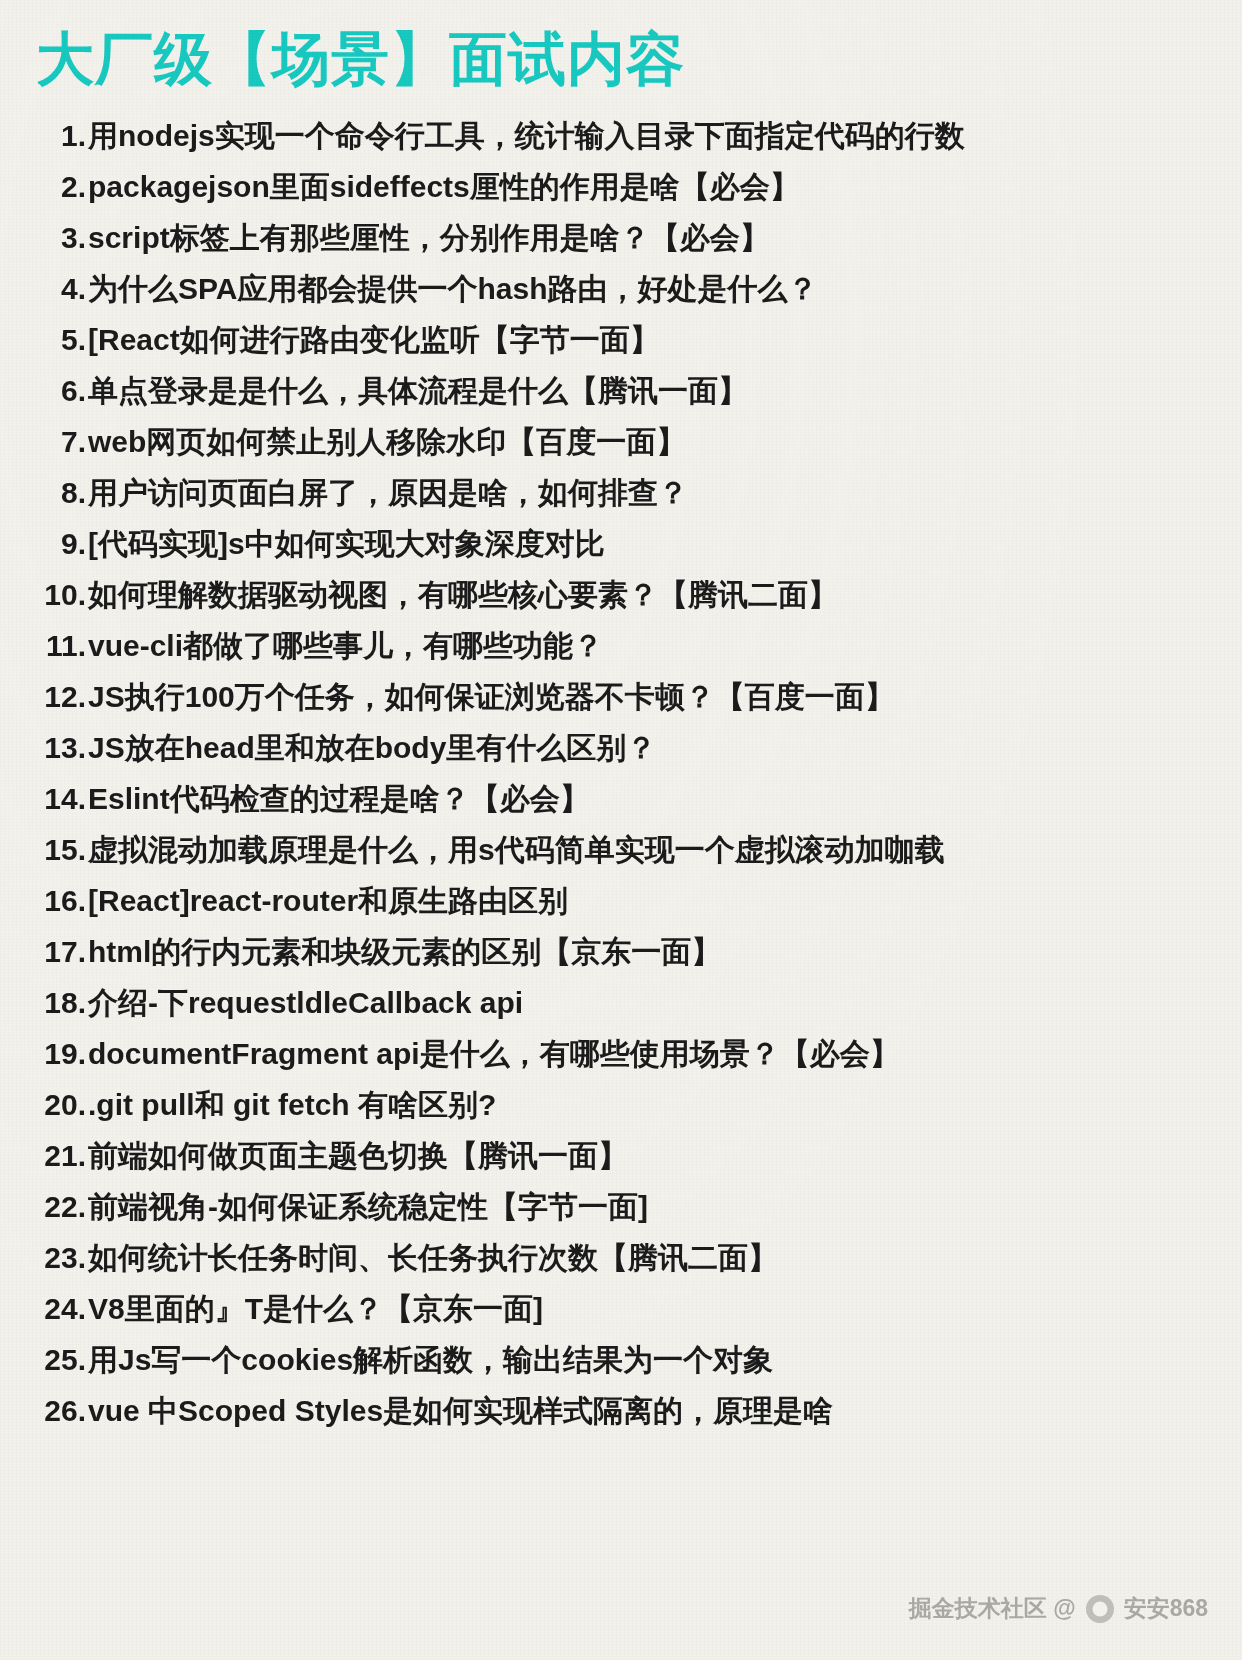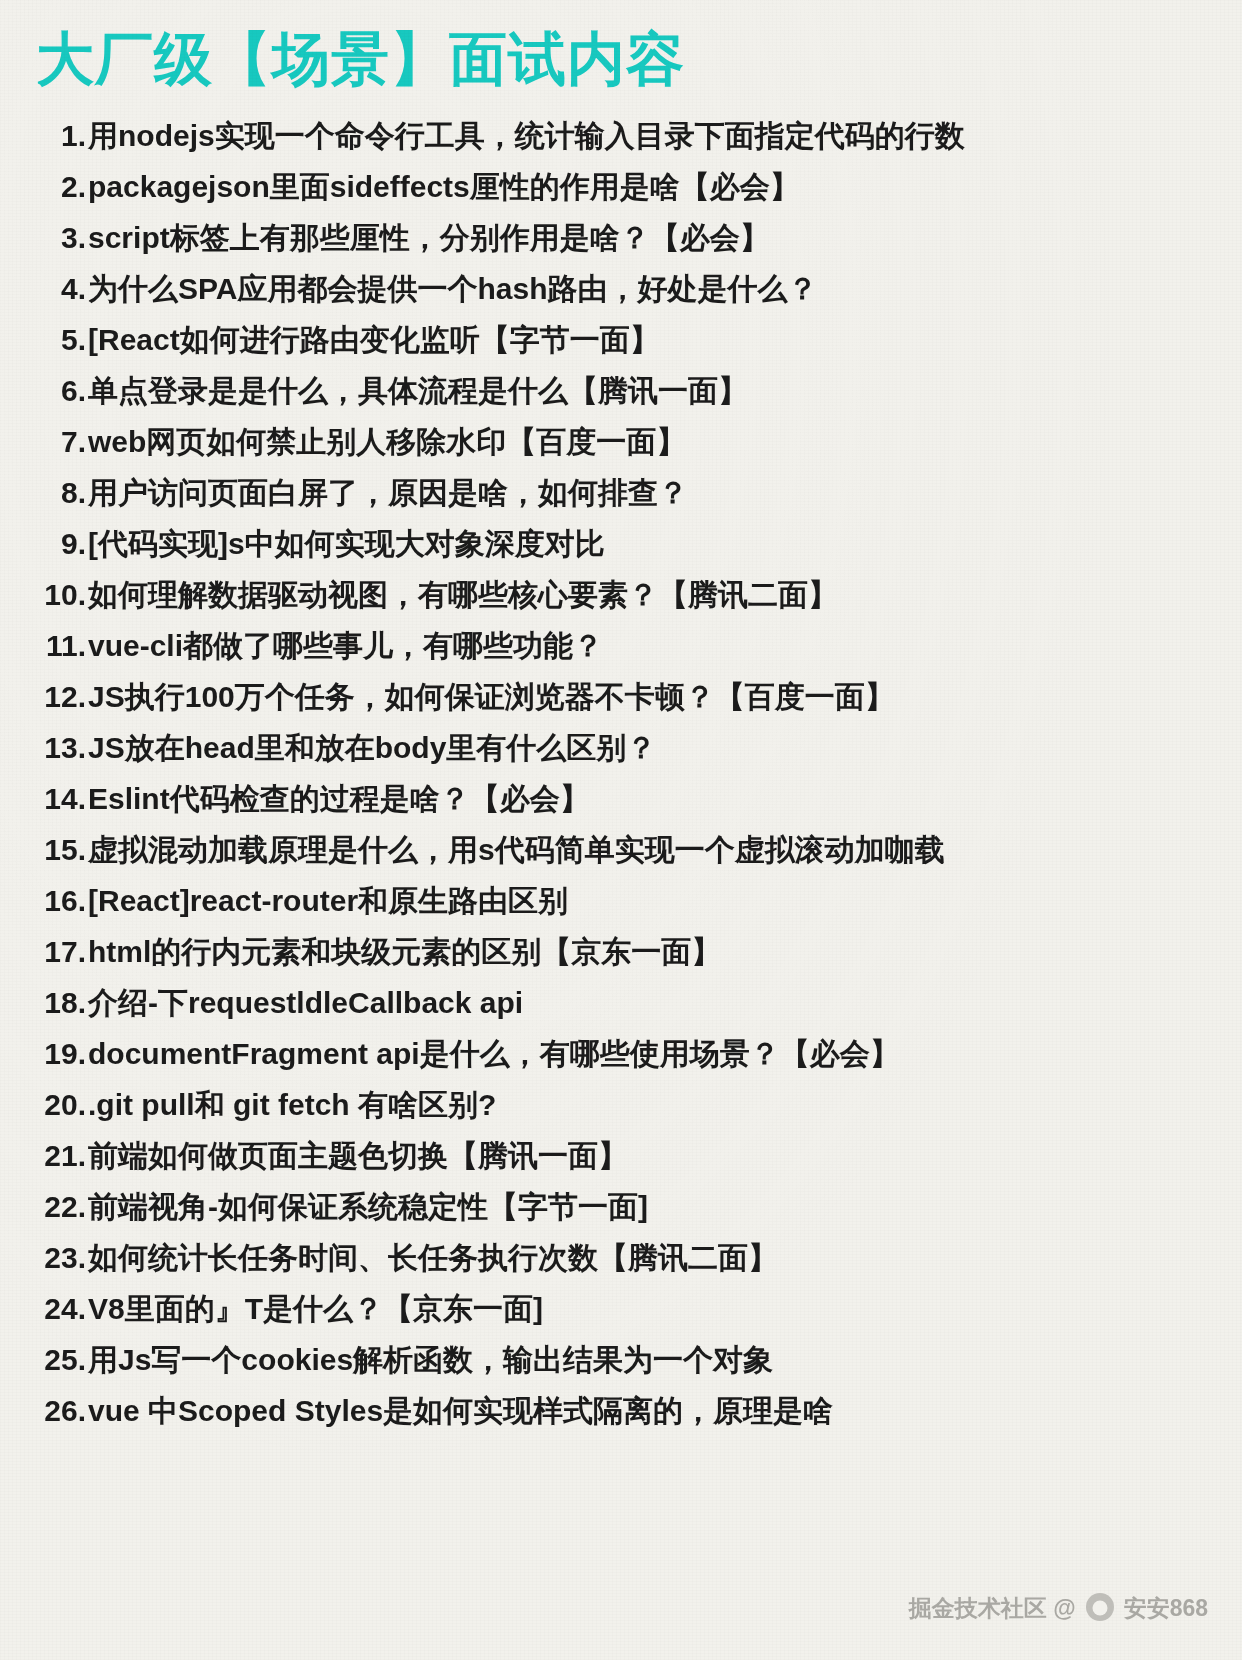--- a/index.html
+++ b/index.html
@@ -64,21 +64,21 @@
     font-weight: 700;
   }
   .text {
     font-weight: 700;
   }
   .watermark {
     position: absolute;
     right: 34px;
     bottom: 36px;
     display: flex;
-    align-items: flex-start;
+    align-items: center;
     gap: 10px;
     color: #a9a8a3;
     font-size: 23px;
     font-weight: 700;
   }
   .wm-avatar {
     width: 28px;
     height: 28px;
     border-radius: 50%;
     background: #bfbeb9;

